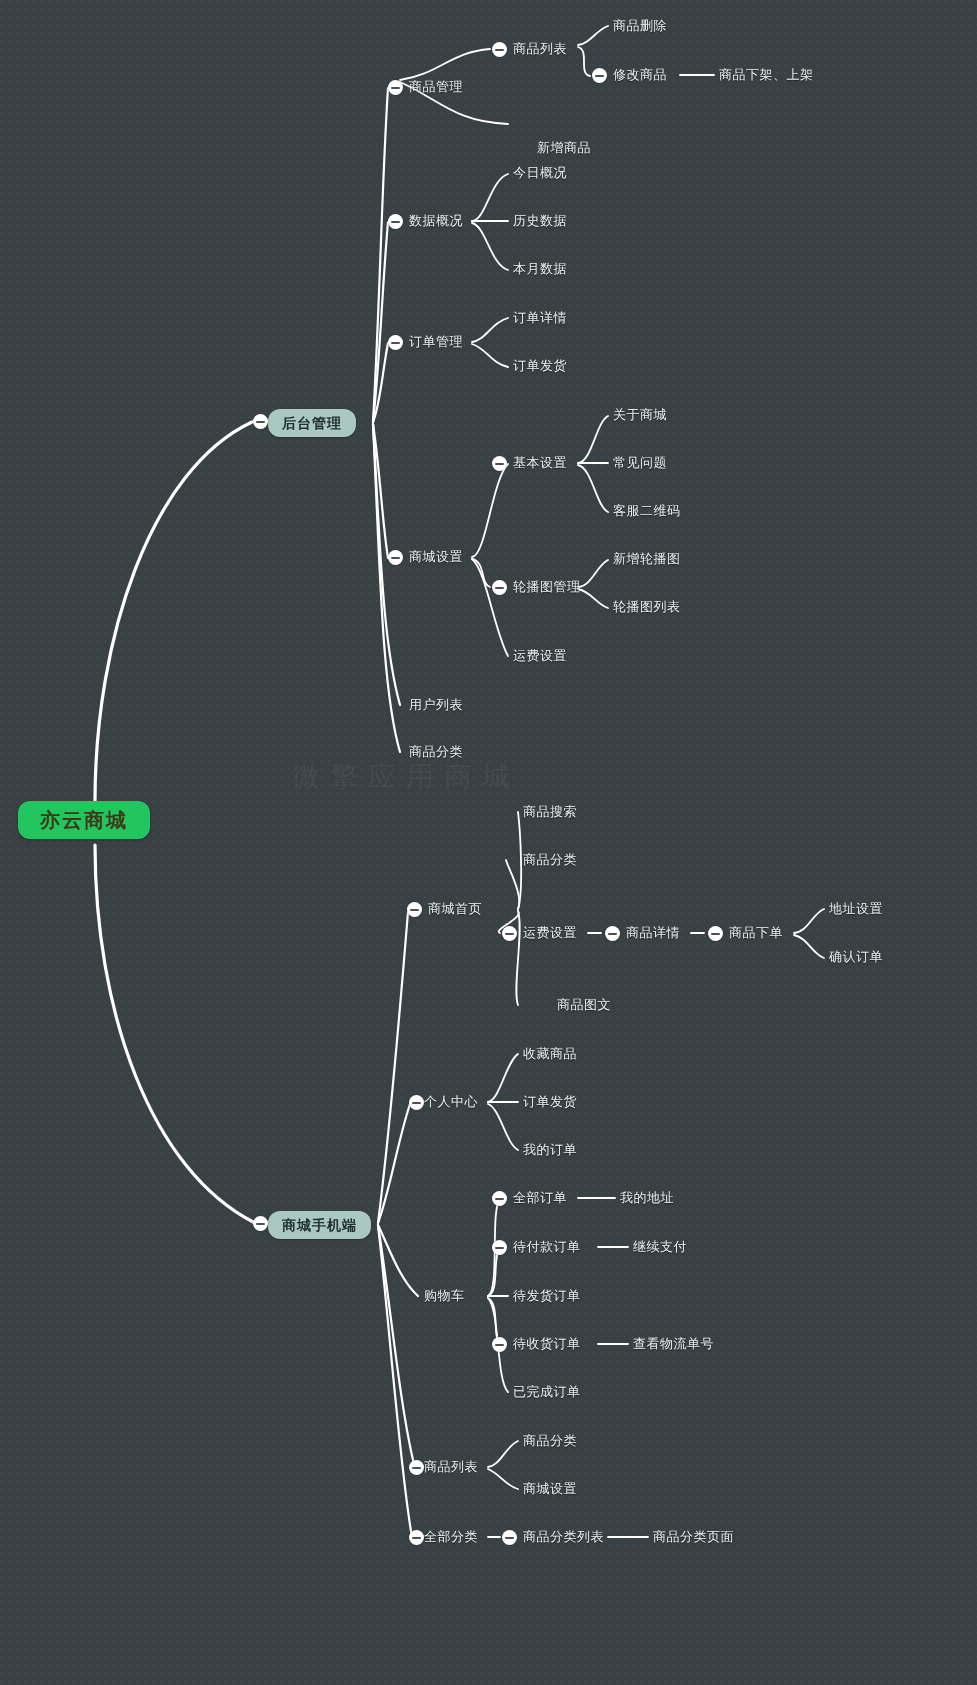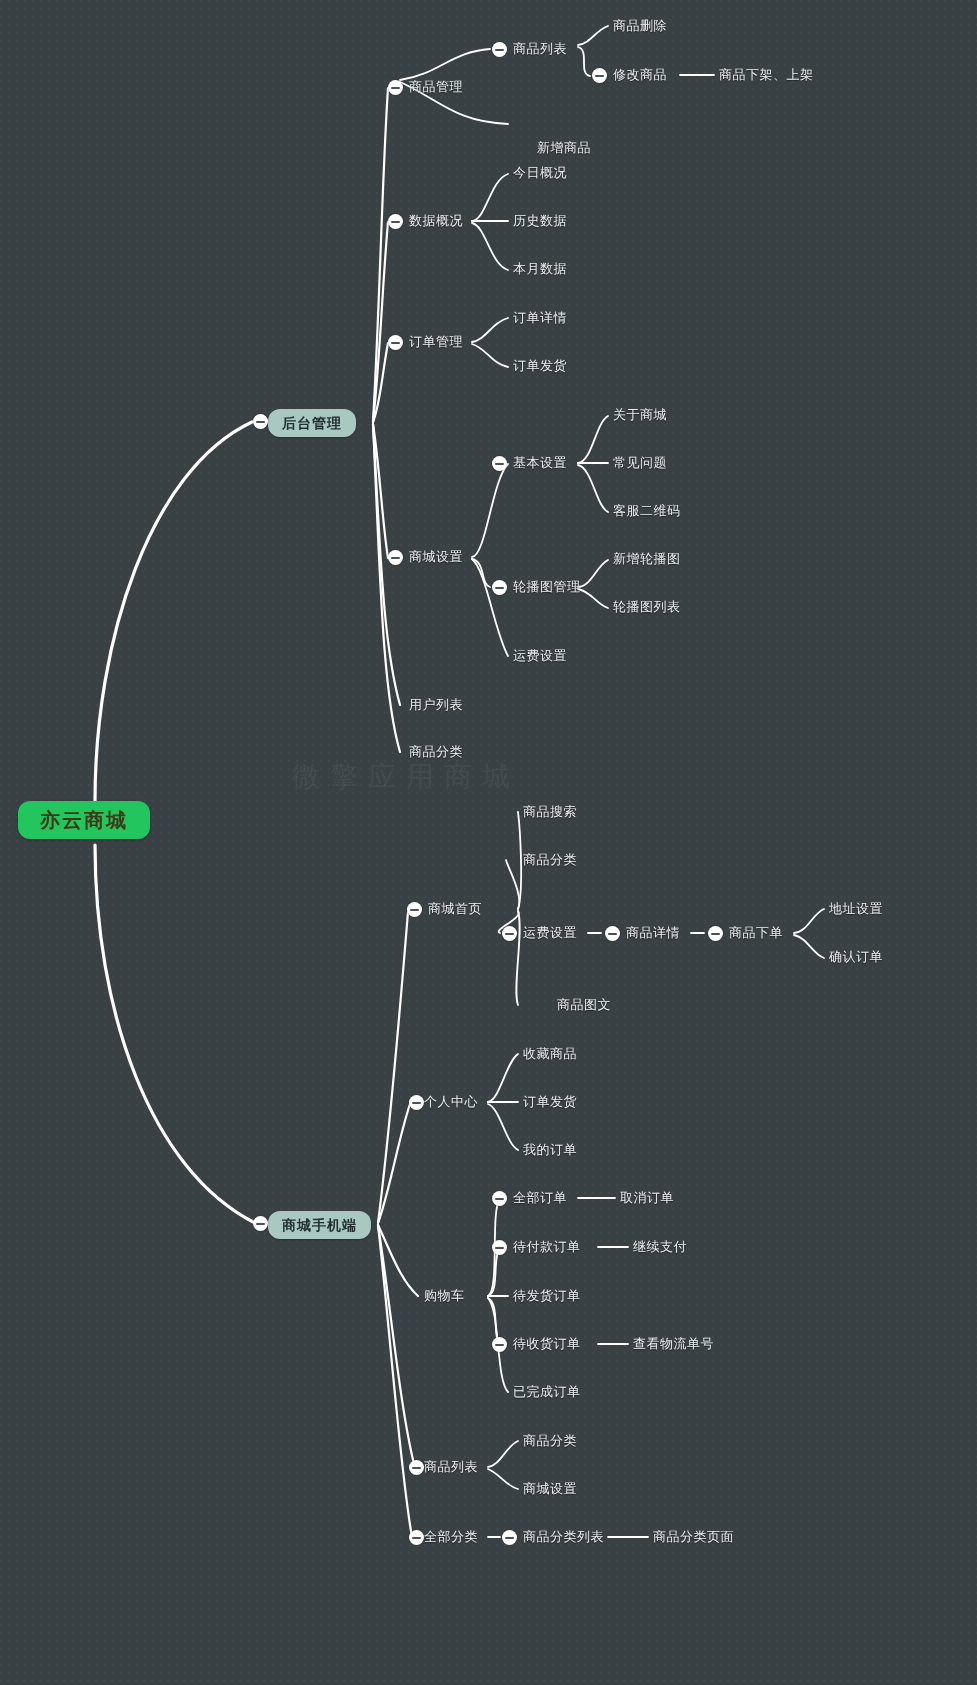--- a/index.html
+++ b/index.html
@@ -185,21 +185,21 @@
     <div class="node lvl5" style="left: 829px; top: 949px;">确认订单</div>
     <div class="node lvl3" style="left: 523px; top: 997px; margin-left: 34px;">商品图文</div>
     <div class="node lvl2" style="left: 424px; top: 1094px;">个人中心</div>
     <div class="toggle" style="left: 409px; top: 1095px;"></div>
     <div class="node lvl3" style="left: 523px; top: 1046px;">收藏商品</div>
     <div class="node lvl3" style="left: 523px; top: 1094px;">订单发货</div>
     <div class="node lvl3" style="left: 523px; top: 1142px;">我的订单</div>
     <div class="node lvl2" style="left: 424px; top: 1288px;">购物车</div>
     <div class="node lvl3" style="left: 513px; top: 1190px;">全部订单</div>
     <div class="toggle" style="left: 492px; top: 1191px;"></div>
-    <div class="node lvl4" style="left: 620px; top: 1190px;">取消订单</div>
+    <div class="node lvl4" style="left: 620px; top: 1190px;">我的地址</div>
     <div class="node lvl3" style="left: 513px; top: 1239px;">待付款订单</div>
     <div class="toggle" style="left: 492px; top: 1240px;"></div>
     <div class="node lvl4" style="left: 633px; top: 1239px;">继续支付</div>
     <div class="node lvl3" style="left: 513px; top: 1288px;">待发货订单</div>
     <div class="node lvl3" style="left: 513px; top: 1336px;">待收货订单</div>
     <div class="toggle" style="left: 492px; top: 1337px;"></div>
     <div class="node lvl4" style="left: 633px; top: 1336px;">查看物流单号</div>
     <div class="node lvl3" style="left: 513px; top: 1384px;">已完成订单</div>
     <div class="node lvl2" style="left: 424px; top: 1459px;">商品列表</div>
     <div class="toggle" style="left: 409px; top: 1460px;"></div>

